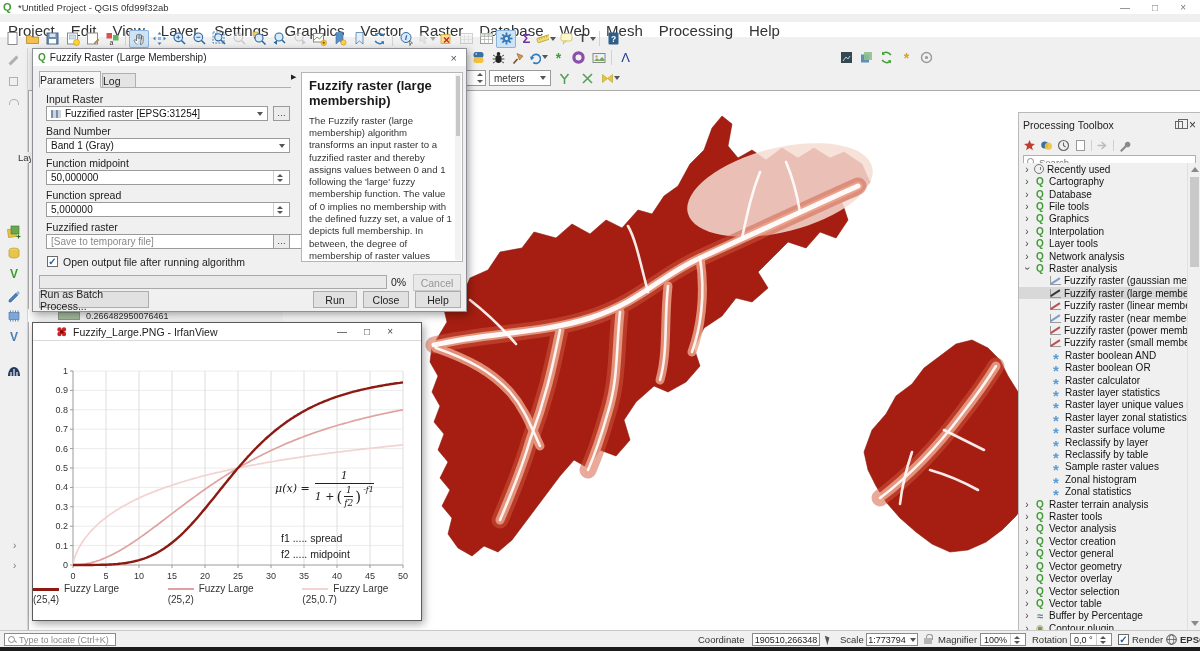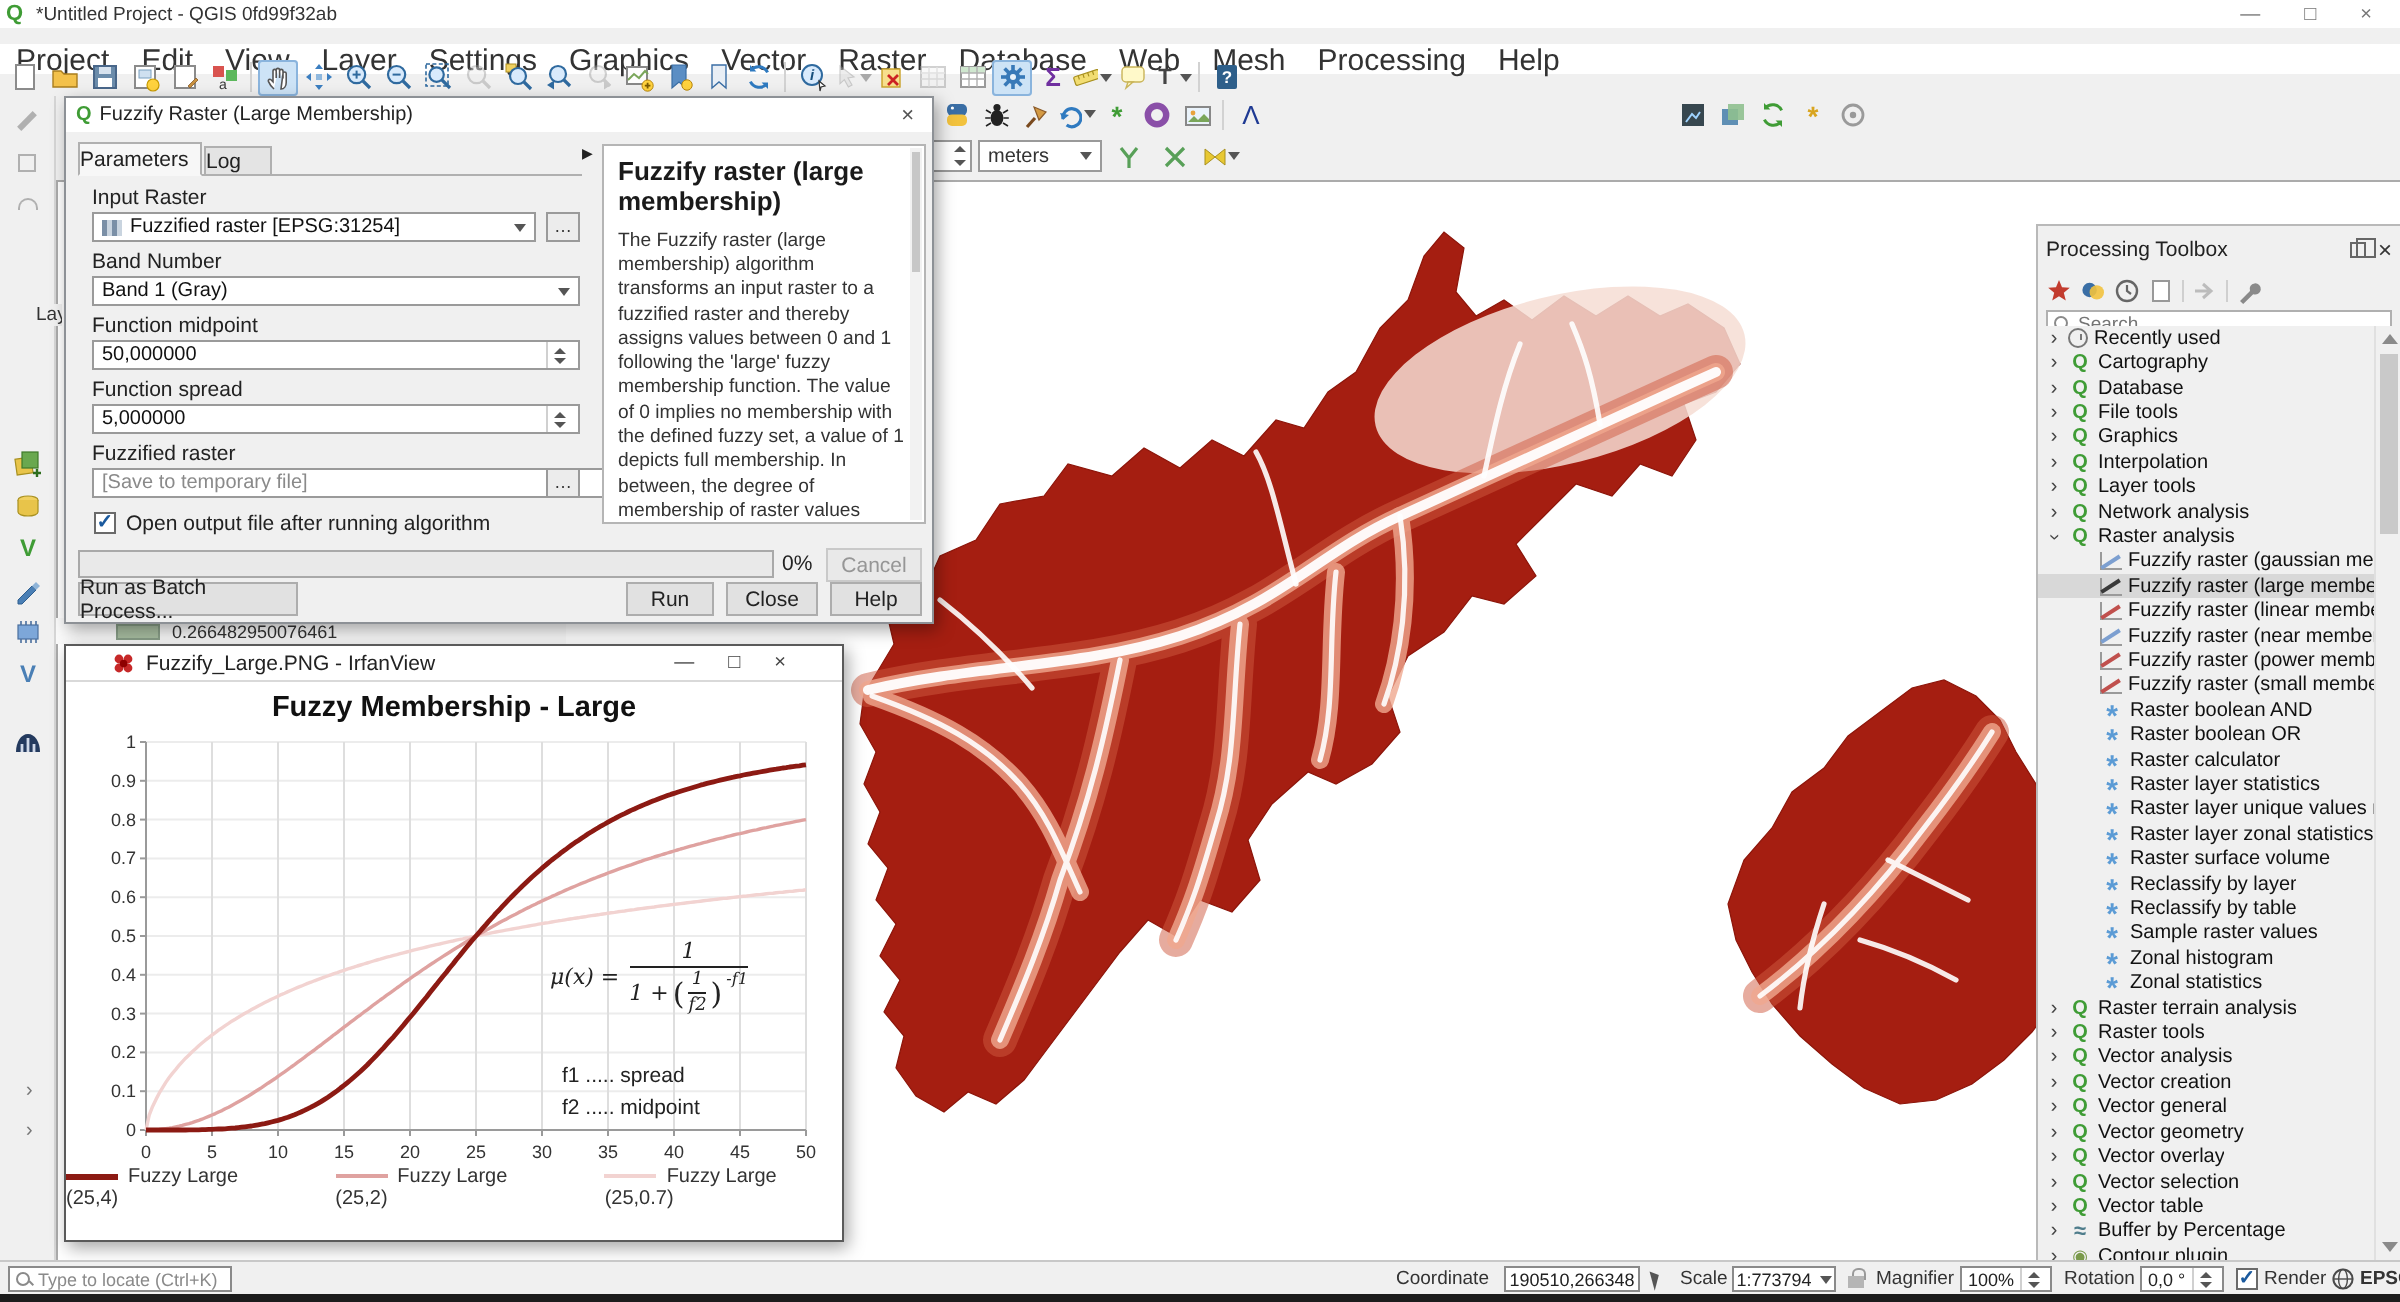--- a/index.html
+++ b/index.html
@@ -912,21 +912,20 @@
         <circle cx="9" cy="9" r="2.2" fill="#c62828"></circle>
         <circle cx="6.8" cy="6.8" r="1.9" fill="#8e0000"></circle>
       </svg>
     <span>Fuzzify_Large.PNG - IrfanView</span>
     <span id="vw-btns">
       <span>—</span>
       <span>□</span>
       <span>×</span>
     </span>
   </div>
-  <div id="chart-title">Fuzzy Membership - Large</div>
   <svg id="plot" width="368" height="232" style="position:absolute;left:10px;top:42px">
       <line x1="30" y1="180.6" x2="360" y2="180.6" stroke="#ececec"></line>
       <line x1="30" y1="161.2" x2="360" y2="161.2" stroke="#ececec"></line>
       <line x1="30" y1="141.79999999999998" x2="360" y2="141.79999999999998" stroke="#ececec"></line>
       <line x1="30" y1="122.39999999999999" x2="360" y2="122.39999999999999" stroke="#ececec"></line>
       <line x1="30" y1="103" x2="360" y2="103" stroke="#ececec"></line>
       <line x1="30" y1="83.60000000000001" x2="360" y2="83.60000000000001" stroke="#ececec"></line>
       <line x1="30" y1="64.20000000000002" x2="360" y2="64.20000000000002" stroke="#ececec"></line>
       <line x1="30" y1="44.80000000000001" x2="360" y2="44.80000000000001" stroke="#ececec"></line>
       <line x1="30" y1="25.400000000000006" x2="360" y2="25.400000000000006" stroke="#ececec"></line>

